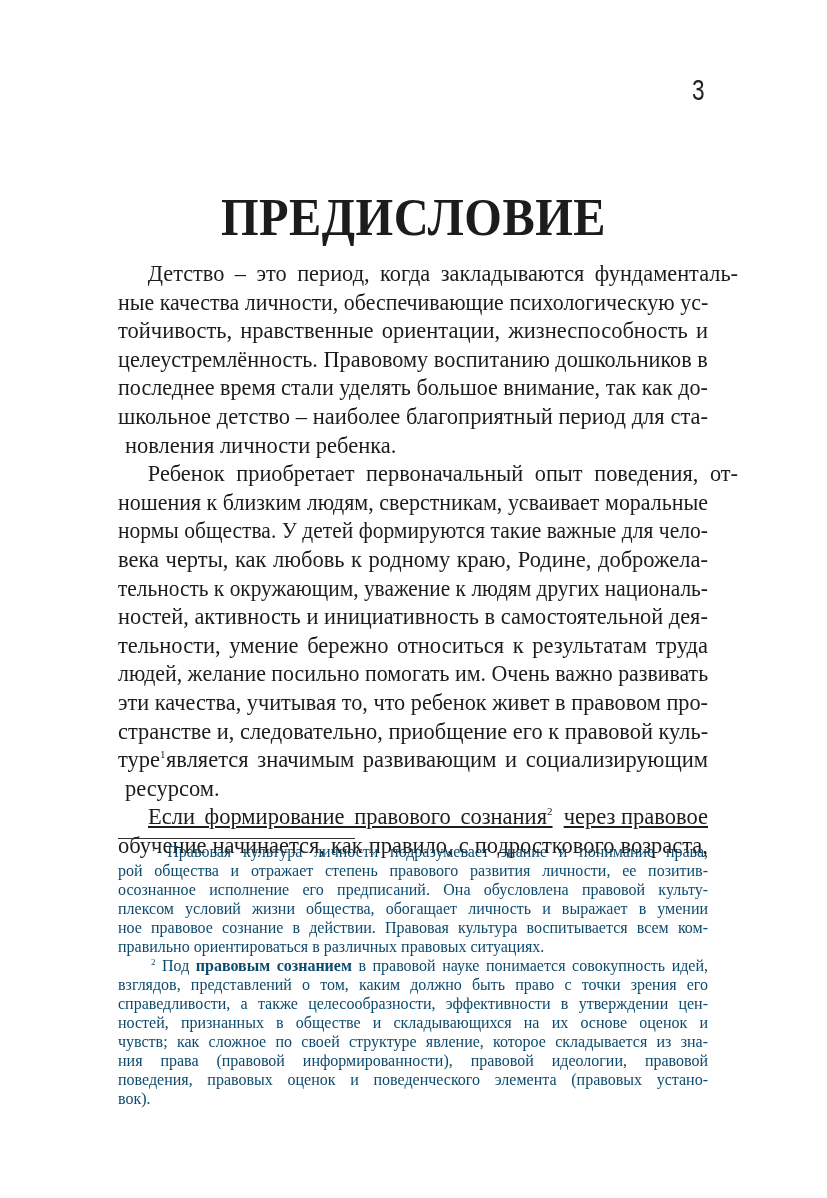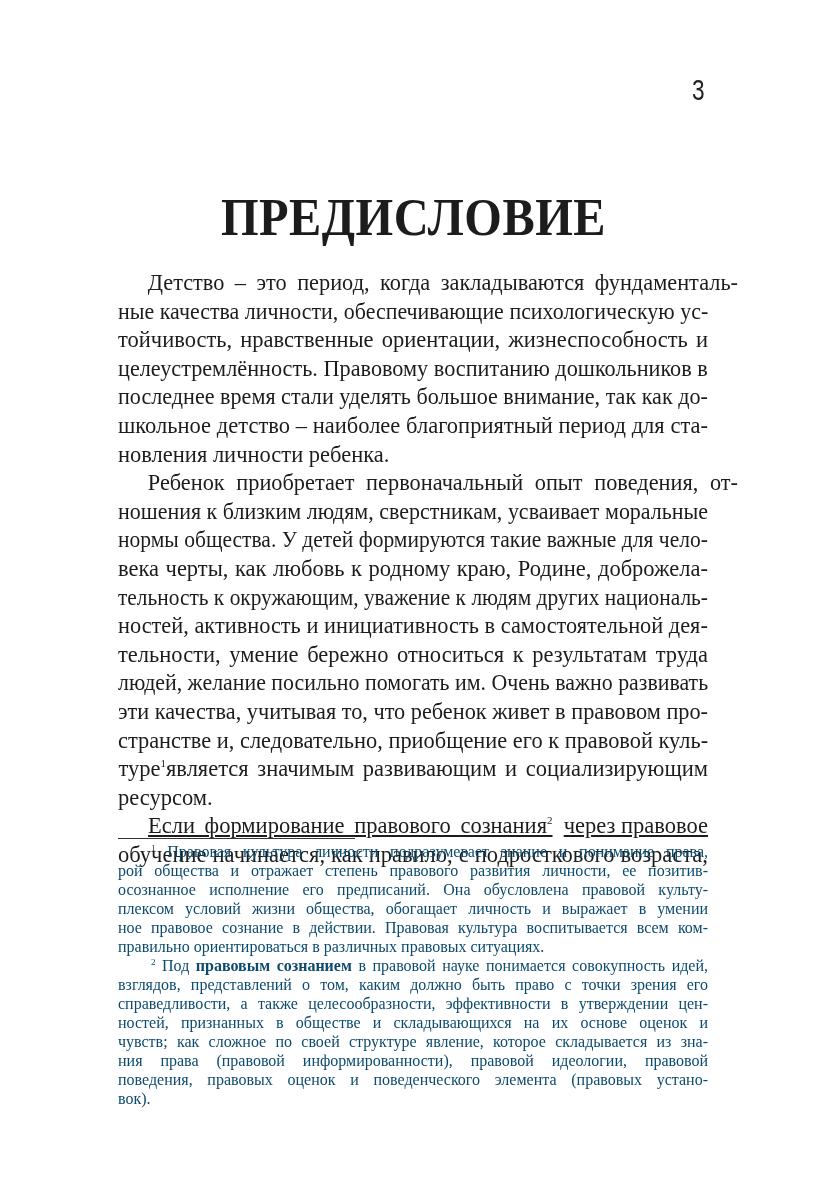--- a/index.html
+++ b/index.html
@@ -10,30 +10,30 @@
     color: #222; letter-spacing: 0; transform: scaleX(0.78); transform-origin: left top;
   }
   .title {
     position: absolute; left: 0; width: 827px; top: 188px;
     text-align: center;
     font-family: "Liberation Serif", serif; font-weight: bold;
     font-size: 52px; letter-spacing: 0.5px; color: #1c1c1c;
     transform: scaleX(0.93); transform-origin: center top;
   }
   .body-text {
-    position: absolute; left: 118px; top: 269px; width: 590px;
+    position: absolute; left: 118px; top: 260px; width: 590px;
     font-family: "Liberation Serif", serif; font-size: 22.5px; line-height: 28.6px;
     color: #1c1c1c;
   }
   .line {
     display: block; white-space: nowrap; text-align: justify; text-align-last: justify;
     transform-origin: left top;
     height: 28.6px;
   }
-  .line.last { text-align-last: left; }
+  .line.last { text-align-last: left; margin-left: 7px; }
   .line.indent { padding-left: 30px; }
   sup { font-size: 11px; line-height: 0; vertical-align: 9px; }
   .separator {
     position: absolute; left: 118px; top: 838px; width: 237px; height: 0;
     border-top: 1.2px solid #333;
   }
   .footnotes {
     position: absolute; left: 118px; top: 842px; width: 590px;
     font-family: "Liberation Serif", serif; font-size: 16px; line-height: 19px;
     color: #0c4a6e;
@@ -66,21 +66,21 @@
   <span class="line indent" style="transform: scaleX(0.992); width: 595px;">Ребенок приобретает первоначальный опыт поведения, от-</span>
   <span class="line" style="transform: scaleX(0.977); width: 604px;">ношения к близким людям, сверстникам, усваивает моральные</span>
   <span class="line" style="transform: scaleX(0.956); width: 617px;">нормы общества. У детей формируются такие важные для чело-</span>
   <span class="line">века черты, как любовь к родному краю, Родине, доброжела-</span>
   <span class="line" style="transform: scaleX(0.95); width: 621px;">тельность к окружающим, уважение к людям других националь-</span>
   <span class="line" style="transform: scaleX(0.993); width: 594px;">ностей, активность и инициативность в самостоятельной дея-</span>
   <span class="line">тельности, умение бережно относиться к результатам труда</span>
   <span class="line" style="transform: scaleX(0.972); width: 607px;">людей, желание посильно помогать им. Очень важно развивать</span>
   <span class="line" style="transform: scaleX(0.99); width: 596px;">эти качества, учитывая то, что ребенок живет в правовом про-</span>
   <span class="line" style="transform: scaleX(0.995); width: 593px;">странстве  и, следовательно, приобщение его к правовой куль-</span>
-  <span class="line" style="display:flex; justify-content:flex-end;">
+  <span class="line" style="display:flex; justify-content:space-between;">
     <span style="white-space:nowrap;"><span>туре</span><sup>1</sup></span>
     <span style="white-space:nowrap; word-spacing:3px;">является значимым развивающим и социализирующим</span>
   </span>
   <span class="line last">ресурсом.</span>
 
   <span class="line indent" style="display:flex; justify-content:space-between; padding-left:30px; box-sizing:border-box;text-decoration:underline;">
     <span style="white-space:nowrap; word-spacing:4px;"><span>Если формирование правового сознания</span><sup>2</sup></span>
     <span style="white-space:nowrap;">через правовое</span>
   </span>
   <span class="line">обучение начинается, как правило, с подросткового возраста,</span>

